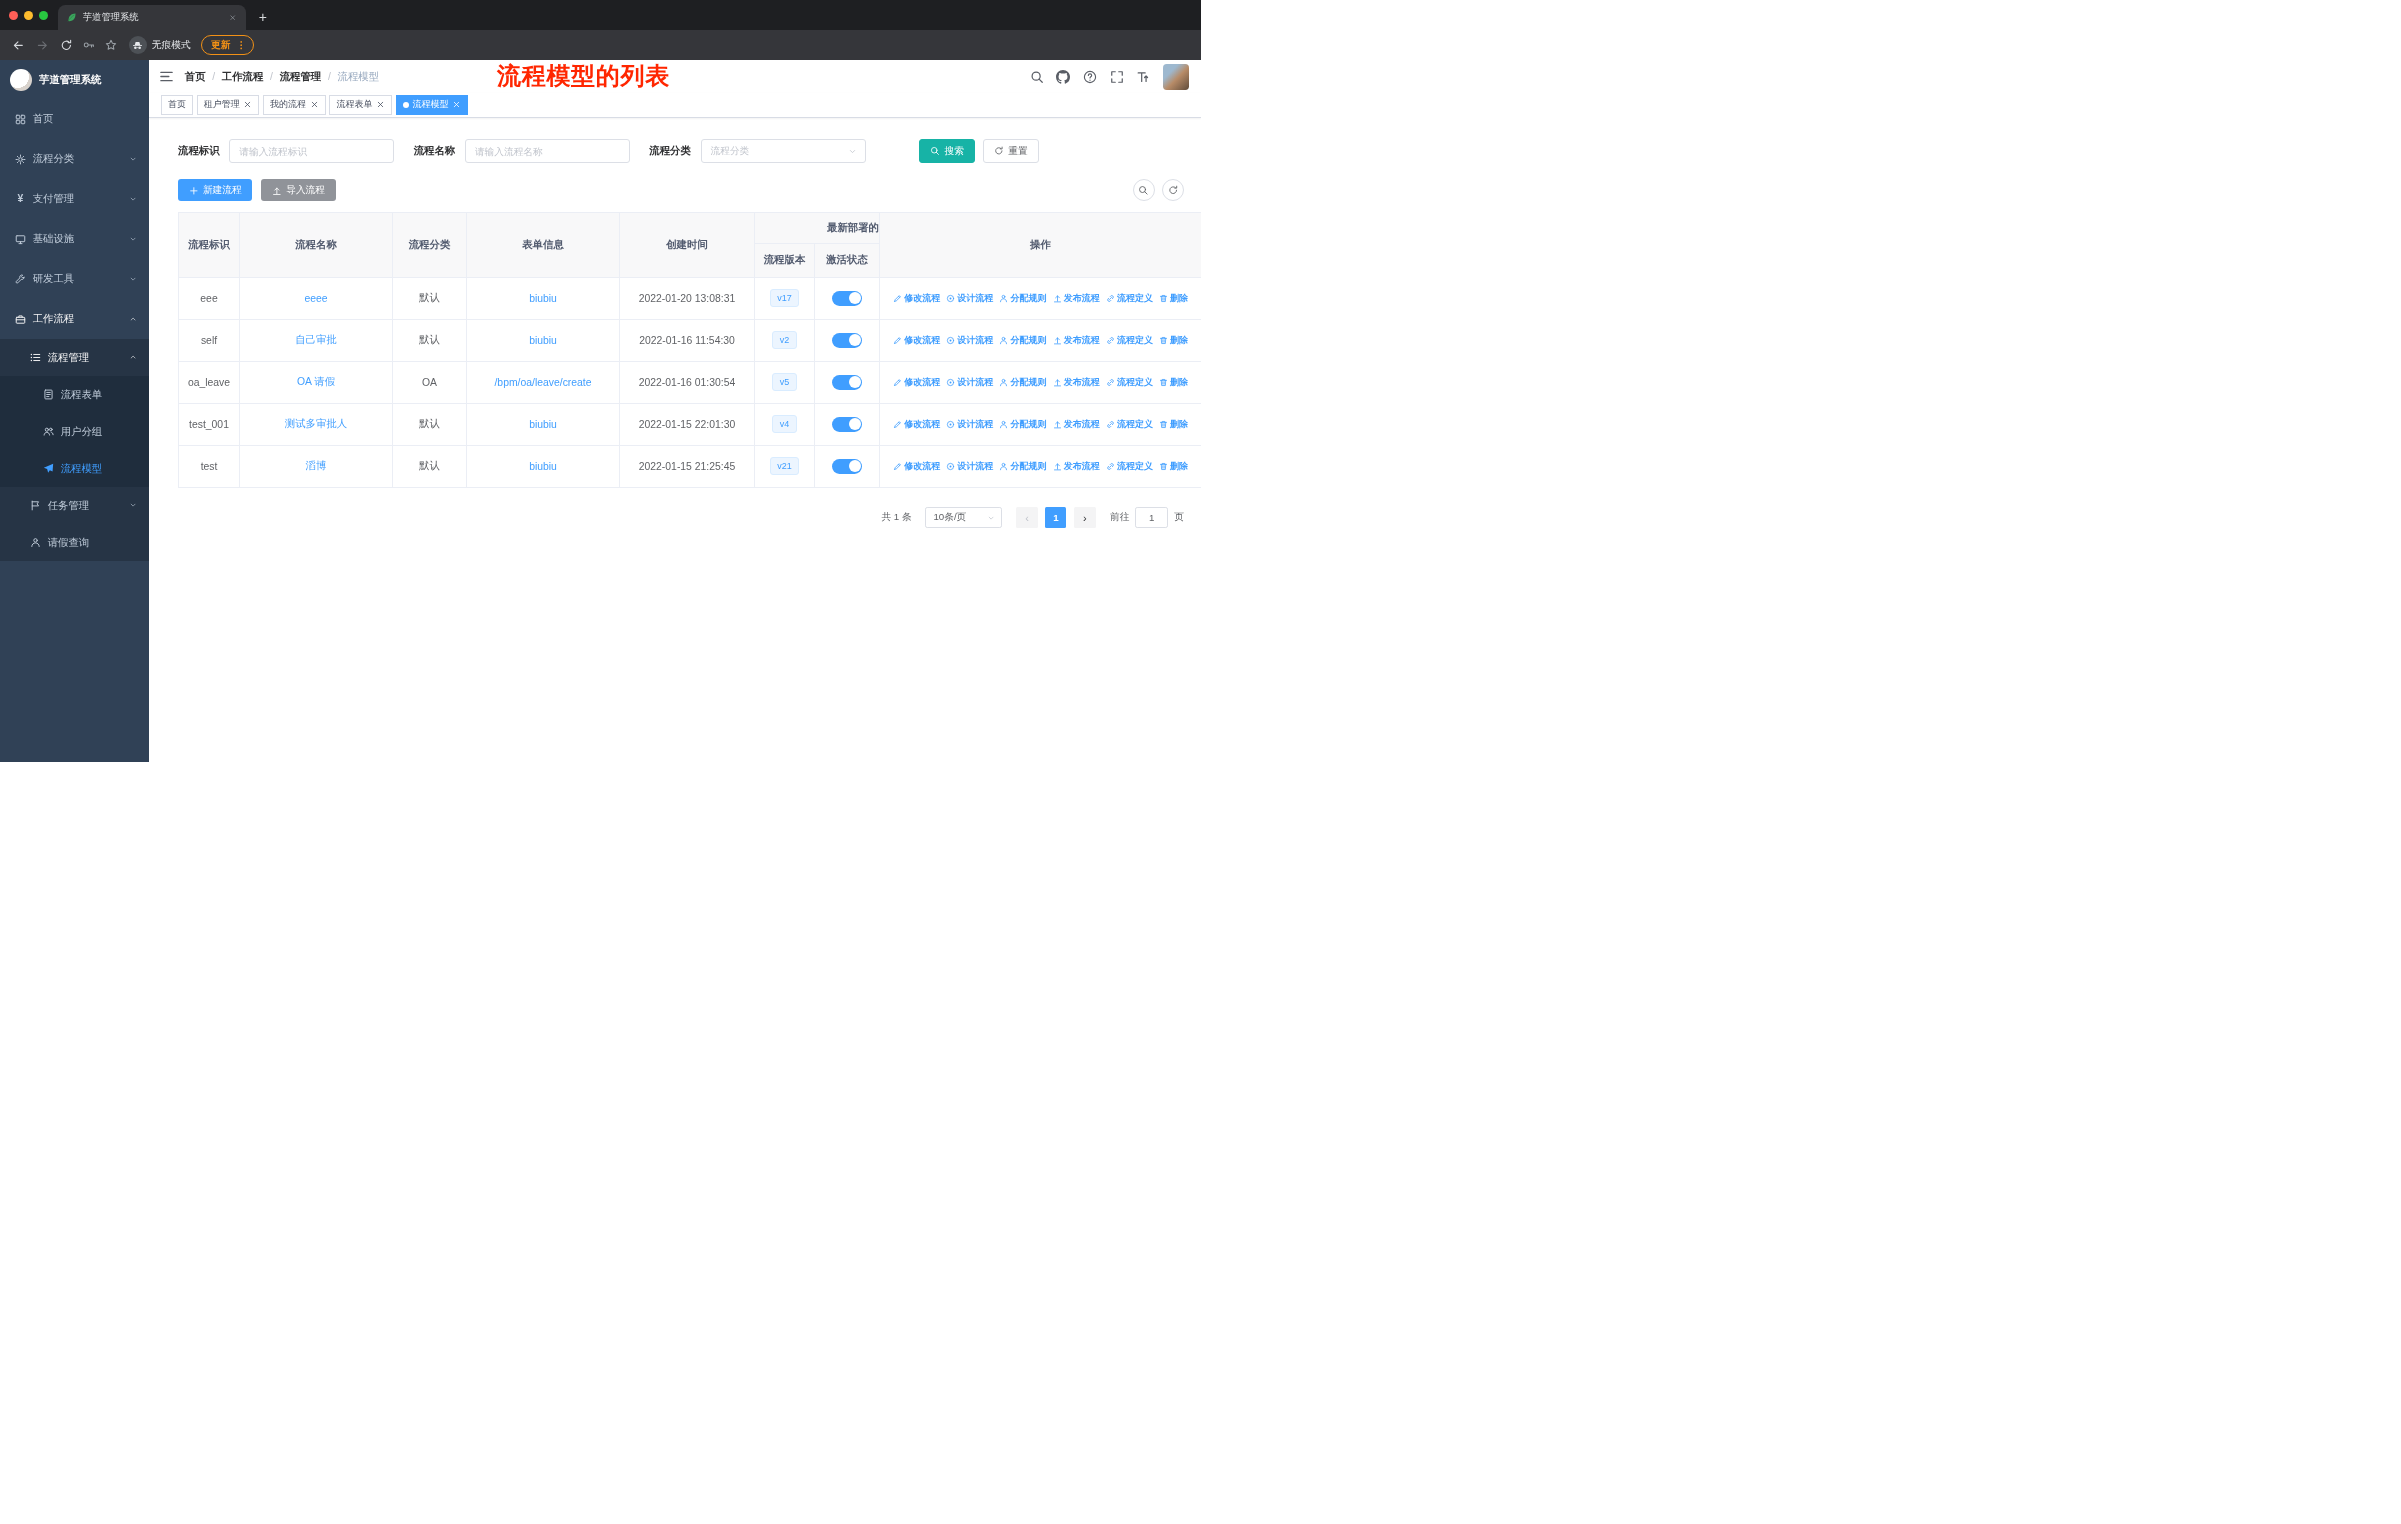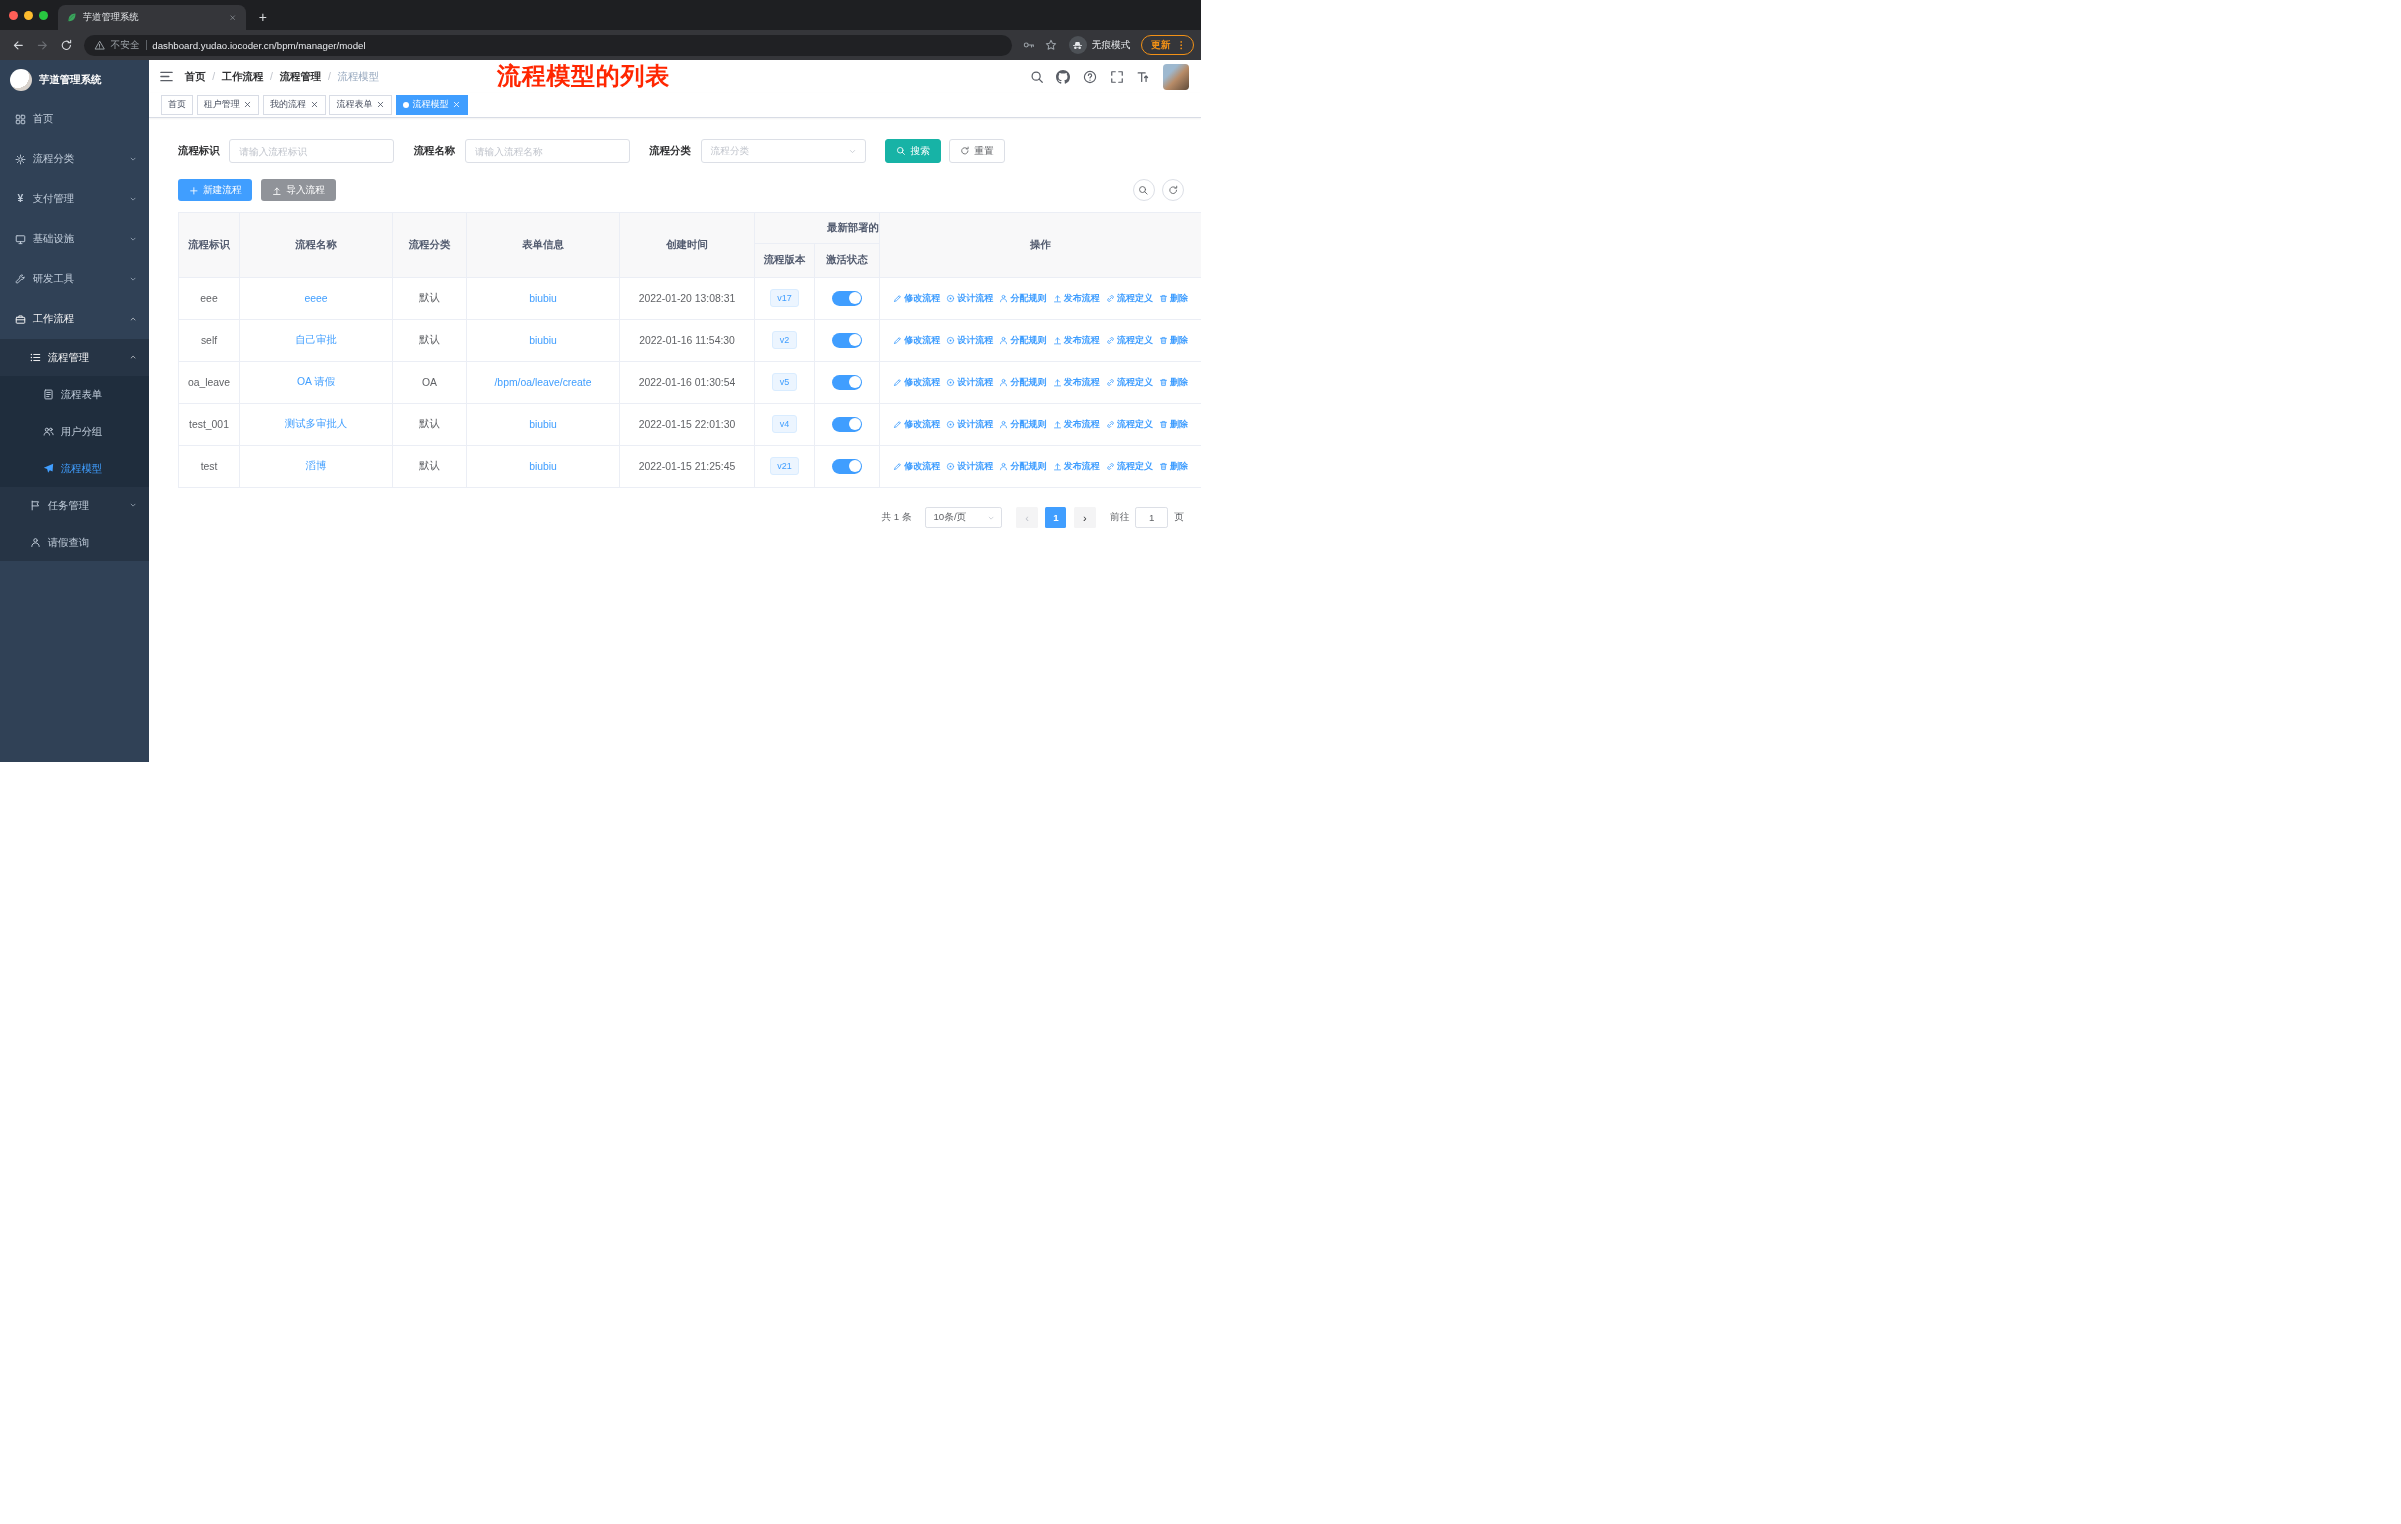--- a/index.html
+++ b/index.html
@@ -77,21 +77,21 @@
 
   .filter-row { display:flex; align-items:center; margin-top:6px; }
   .f-group { display:flex; align-items:center; margin-right:19.4px; }
   .f-label { font-size:10.4px; font-weight:700; color:#303133; margin-right:9.7px; white-space:nowrap; }
   .f-input { width:165px; height:24px; border:0.7px solid #dcdfe6; border-radius:3px; padding:0 9px; font-size:9.7px; color:#606266; outline:none; font-family:inherit; }
   .f-input::placeholder { color:#c0c4cc; }
   .f-select { width:165px; height:24px; border:0.7px solid #dcdfe6; border-radius:3px; padding:0 7.4px 0 9px; display:flex; align-items:center; justify-content:space-between; font-size:9.7px; color:#c0c4cc; background:#fff; cursor:pointer; }
   .f-select .ic { width:9px; height:9px; color:#c0c4cc; }
   .btn { height:24px; border-radius:3px; display:inline-flex; align-items:center; gap:4.5px; font-size:9.7px; padding:0 10.4px; cursor:pointer; border:0.7px solid transparent; font-family:inherit; background:#fff; }
   .btn .ic { width:9.7px; height:9.7px; }
-  .btn-search { color:#fff; }
+  .btn-search { color:#fff;margin-left:34px; }
   .btn-reset { border-color:#dcdfe6; color:#606266; margin-left:7.4px; }
 
   .toolbar-row { display:flex; align-items:center; margin-top:16.4px; }
   .btn-sm { height:22px; padding:0 9.7px; font-size:9.7px; border-radius:3px; }
   .btn-create { background:#409eff; color:#fff; }
   .btn-import { background:#909399; color:#fff; margin-left:9px; }
   .tool-right { margin-left:auto; display:flex; gap:7.4px; }
   .circle-btn { width:22px; height:22px; border-radius:50%; border:0.7px solid #dcdfe6; color:#606266; background:#fff; cursor:pointer; }
   .circle-btn .ic { width:10.4px; height:10.4px; }
 
@@ -171,31 +171,20 @@
             </svg>
           </span>
         </span>
       <span class="nav-ic c">
           <span class="ic">
             <svg viewBox="0 0 16 16" fill="none" stroke="currentColor" stroke-width="1.4" stroke-linecap="round" stroke-linejoin="round">
               <path d="M13.2 8a5.2 5.2 0 1 1-1.5-3.7M13.4 1.6v3.2h-3.2"></path>
             </svg>
           </span>
         </span>
-      <div class="urlpill">
-        <span class="ic warn">
-            <svg viewBox="0 0 16 16" fill="none" stroke="currentColor" stroke-width="1.4" stroke-linecap="round" stroke-linejoin="round">
-              <path d="M8 2.2 1.6 13.2h12.8z"></path>
-              <path d="M8 6.4v3M8 11.4v.3"></path>
-            </svg>
-          </span>
-        <span class="sec">不安全</span>
-        <span class="urldiv"></span>
-        <span class="url">dashboard.yudao.iocoder.cn/bpm/manager/model</span>
-      </div>
       <span class="urlbar-ic c">
           <span class="ic">
             <svg viewBox="0 0 16 16" fill="none" stroke="currentColor" stroke-width="1.4" stroke-linecap="round" stroke-linejoin="round">
               <circle cx="4.3" cy="8" r="2.6"></circle>
               <path d="M6.9 8h7.1M11.3 8v2.6M13.7 8v2"></path>
             </svg>
           </span>
         </span>
       <span class="urlbar-ic c">
           <span class="ic">

